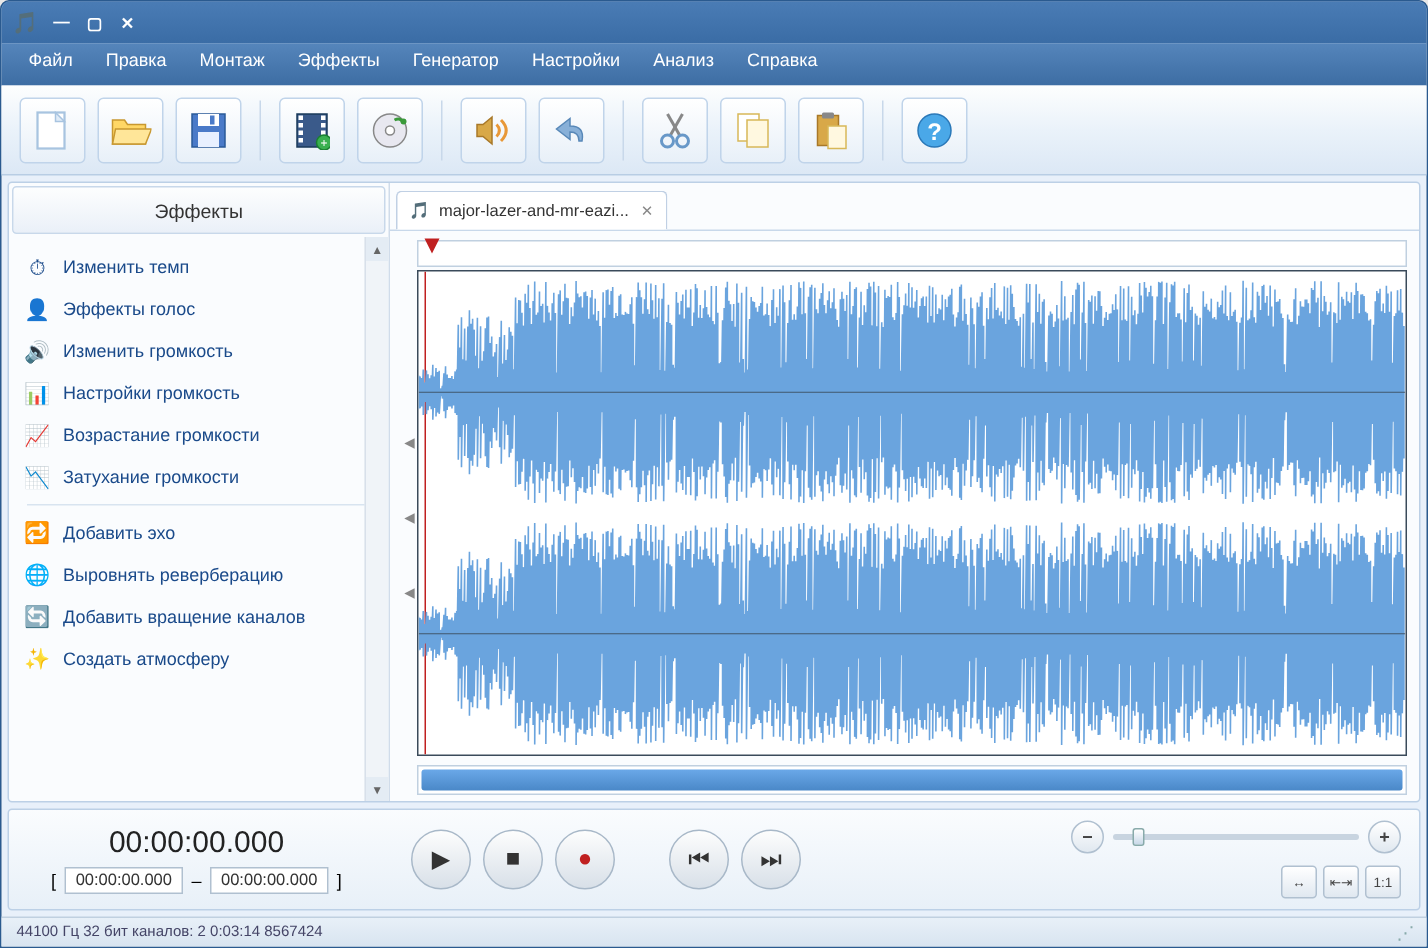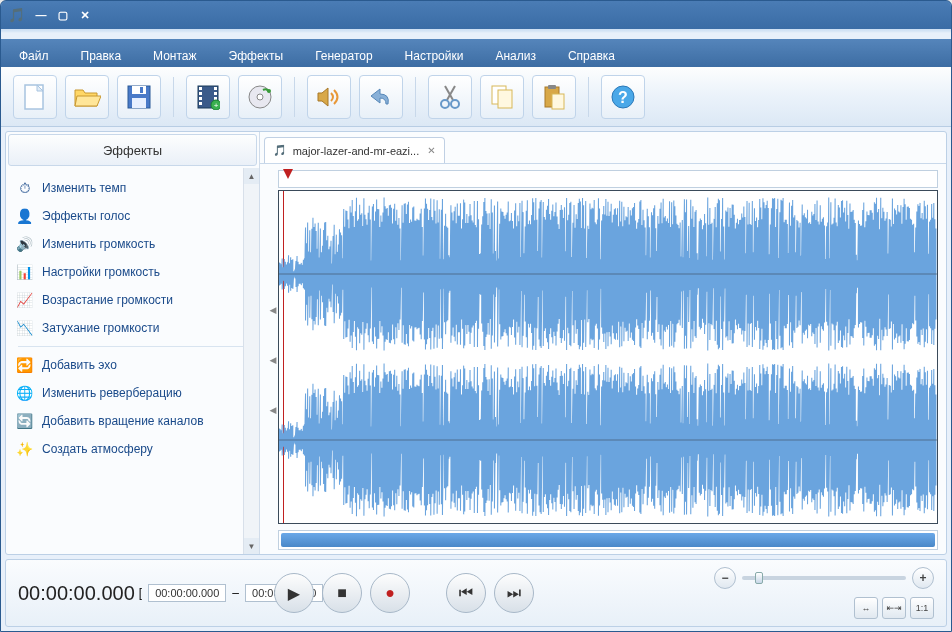--- a/index.html
+++ b/index.html
@@ -3,21 +3,21 @@
 <meta charset="utf-8">
 <style>
 * { box-sizing: border-box; margin: 0; padding: 0; font-family: "Segoe UI", Tahoma, sans-serif; }
 body { background: #e8e8e8; width: 952px; height: 632px; overflow: hidden; }
 .window { width: 952px; height: 632px; background: linear-gradient(180deg, #4d7fb8 0%, #6d9fd3 4px, #d4e4f5 30px, #e8f0fa 32px); border: 1px solid #2a5a8f; border-radius: 6px 6px 0 0; position: relative; display: flex; flex-direction: column; }
 .titlebar { height: 28px; display: flex; align-items: center; padding: 0 8px; color: #fff; font-size: 12px; background: linear-gradient(180deg, #4a7cb5 0%, #3a6ca5 100%); border-radius: 6px 6px 0 0; }
 .titlebar-icon { width: 16px; height: 16px; margin-right: 6px; display: flex; align-items: center; justify-content: center; font-size: 14px; color: #ffc864; }
 .titlebar-text { flex: 1; }
 .win-controls { display: flex; gap: 2px; }
 .win-btn { width: 20px; height: 16px; display: flex; align-items: center; justify-content: center; color: #fff; font-size: 11px; font-weight: bold; cursor: pointer; }
-.menubar { height: 28px; background: linear-gradient(180deg, #5585bb 0%, #3d6da3 100%); display: flex; align-items: flex-end; padding: 0 8px; gap: 12px; margin-top: 10px; }
+.menubar { height: 28px; background: linear-gradient(180deg, #5585bb 0%, #3d6da3 100%); display: flex; align-items: flex-start; padding: 0 8px; gap: 2px; }
 .menu-item { color: #fff; font-size: 12px; padding: 4px 10px; cursor: pointer; border-radius: 3px; }
 .toolbar { height: 60px; background: linear-gradient(180deg, #fdfefe 0%, #eaf2fa 50%, #dce8f5 100%); border-bottom: 1px solid #b8cde4; display: flex; align-items: center; padding: 0 12px; gap: 8px; }
 .tool-btn { width: 44px; height: 44px; background: linear-gradient(180deg, #fff 0%, #e8f0f8 100%); border: 1px solid #c0d4ea; border-radius: 4px; display: flex; align-items: center; justify-content: center; cursor: pointer; font-size: 22px; }
 .tool-sep { width: 1px; height: 40px; background: #c8d8ea; margin: 0 4px; }
 .content { flex: 1; display: flex; background: #fafcfe; border: 1px solid #bcd0e6; margin: 4px; border-radius: 3px; overflow: hidden; }
 .sidebar { width: 254px; display: flex; flex-direction: column; border-right: 1px solid #d0dcea; }
 .sidebar-header { height: 32px; background: linear-gradient(180deg, #fdfefe 0%, #eaf0f8 100%); border: 1px solid #c8d8ea; margin: 2px; border-radius: 3px; display: flex; align-items: center; justify-content: center; font-size: 13px; color: #333; }
 .effect-list { flex: 1; overflow-y: auto; position: relative; padding: 6px 4px; }
 .effect-item { display: flex; align-items: center; padding: 5px 6px; cursor: pointer; font-size: 12px; color: #1a4a8a; gap: 8px; }
 .effect-icon { width: 18px; height: 18px; display: flex; align-items: center; justify-content: center; font-size: 14px; flex-shrink: 0; }
@@ -37,21 +37,21 @@
 .playhead { position: absolute; left: 4px; top: -2px; width: 10px; height: 14px; }
 .playhead::before { content: ""; position: absolute; top: 0; left: 0; width: 0; height: 0; border-left: 5px solid transparent; border-right: 5px solid transparent; border-top: 10px solid #c02020; }
 .waveform-box { flex: 1; background: #fff; border: 1px solid #3a4a5a; position: relative; overflow: hidden; }
 .channel { height: 50%; position: relative; }
 .channel:first-child { border-bottom: 1px solid #2a3a4a; }
 .wave-svg { width: 100%; height: 100%; display: block; }
 .cursor-line { position: absolute; left: 4px; top: 0; bottom: 0; width: 1px; background: #c02020; }
 .overview { height: 20px; background: #fff; border: 1px solid #c0d0e0; margin-top: 6px; padding: 2px; }
 .overview-bar { height: 100%; background: linear-gradient(180deg, #6aa8e8, #4a88c8); border-radius: 2px; }
 .controls { height: 68px; background: linear-gradient(180deg, #fafcfe 0%, #e8f0f8 100%); border-top: 1px solid #c8d8ea; display: flex; align-items: center; padding: 0 12px; margin: 0 4px 4px 4px; border: 1px solid #bcd0e6; border-radius: 3px; }
-.time-display { width: 226px; display: flex; flex-direction: row; align-items: center; gap: 4px; }
+.time-display { width: 226px; display: flex; flex-direction: column; align-items: center; gap: 4px; }
 .time-main { font-size: 20px; color: #222; font-family: Arial; }
 .time-range { display: flex; align-items: center; gap: 6px; font-size: 12px; }
 .time-box { background: #fff; border: 1px solid #b0c0d0; padding: 2px 6px; font-size: 11px; color: #333; }
 .transport { flex: 1; display: flex; align-items: center; gap: 8px; padding-left: 30px; }
 .play-btn { width: 40px; height: 40px; border-radius: 50%; background: linear-gradient(180deg, #fdfdfd 0%, #d8e0e8 100%); border: 1px solid #a8b8c8; display: flex; align-items: center; justify-content: center; cursor: pointer; font-size: 16px; color: #333; }
 .play-btn.rec { color: #c02020; }
 .zoom-area { display: flex; align-items: center; gap: 6px; width: 220px; }
 .zoom-btn { width: 22px; height: 22px; border-radius: 50%; background: linear-gradient(180deg, #fff, #e0e8f0); border: 1px solid #b0c0d0; display: flex; align-items: center; justify-content: center; font-size: 12px; cursor: pointer; color: #444; font-weight: bold; }
 .zoom-slider { flex: 1; height: 4px; background: #c8d4e0; border-radius: 2px; position: relative; }
 .zoom-thumb { position: absolute; left: 8%; top: -4px; width: 8px; height: 12px; background: linear-gradient(180deg, #fff, #c8d8e8); border: 1px solid #8aa; border-radius: 2px; }
@@ -202,21 +202,21 @@
               <span class="effect-icon">📉</span>
               <span>Затухание громкости</span>
             </div>
             <div class="effect-sep"></div>
             <div class="effect-item">
               <span class="effect-icon">🔁</span>
               <span>Добавить эхо</span>
             </div>
             <div class="effect-item">
               <span class="effect-icon">🌐</span>
-              <span>Изменить реверберацию</span>
+              <span>Выровнять реверберацию</span>
             </div>
             <div class="effect-item">
               <span class="effect-icon">🔄</span>
               <span>Добавить вращение каналов</span>
             </div>
             <div class="effect-item">
               <span class="effect-icon">✨</span>
               <span>Создать атмосферу</span>
             </div>
           </div>
@@ -296,13 +296,17 @@
         <div class="zoom-btn">+</div>
       </div>
       <div class="fit-btns">
         <div class="fit-btn">↔</div>
         <div class="fit-btn">⇤⇥</div>
         <div class="fit-btn">1:1</div>
       </div>
     </div>
   </div>
 
+  <div class="statusbar">
+    <span>44100 Гц  32 бит  каналов: 2   0:03:14 8567424</span>
+    <span class="status-grip">⋰</span>
+  </div>
 </div>
 
 </body></html>

